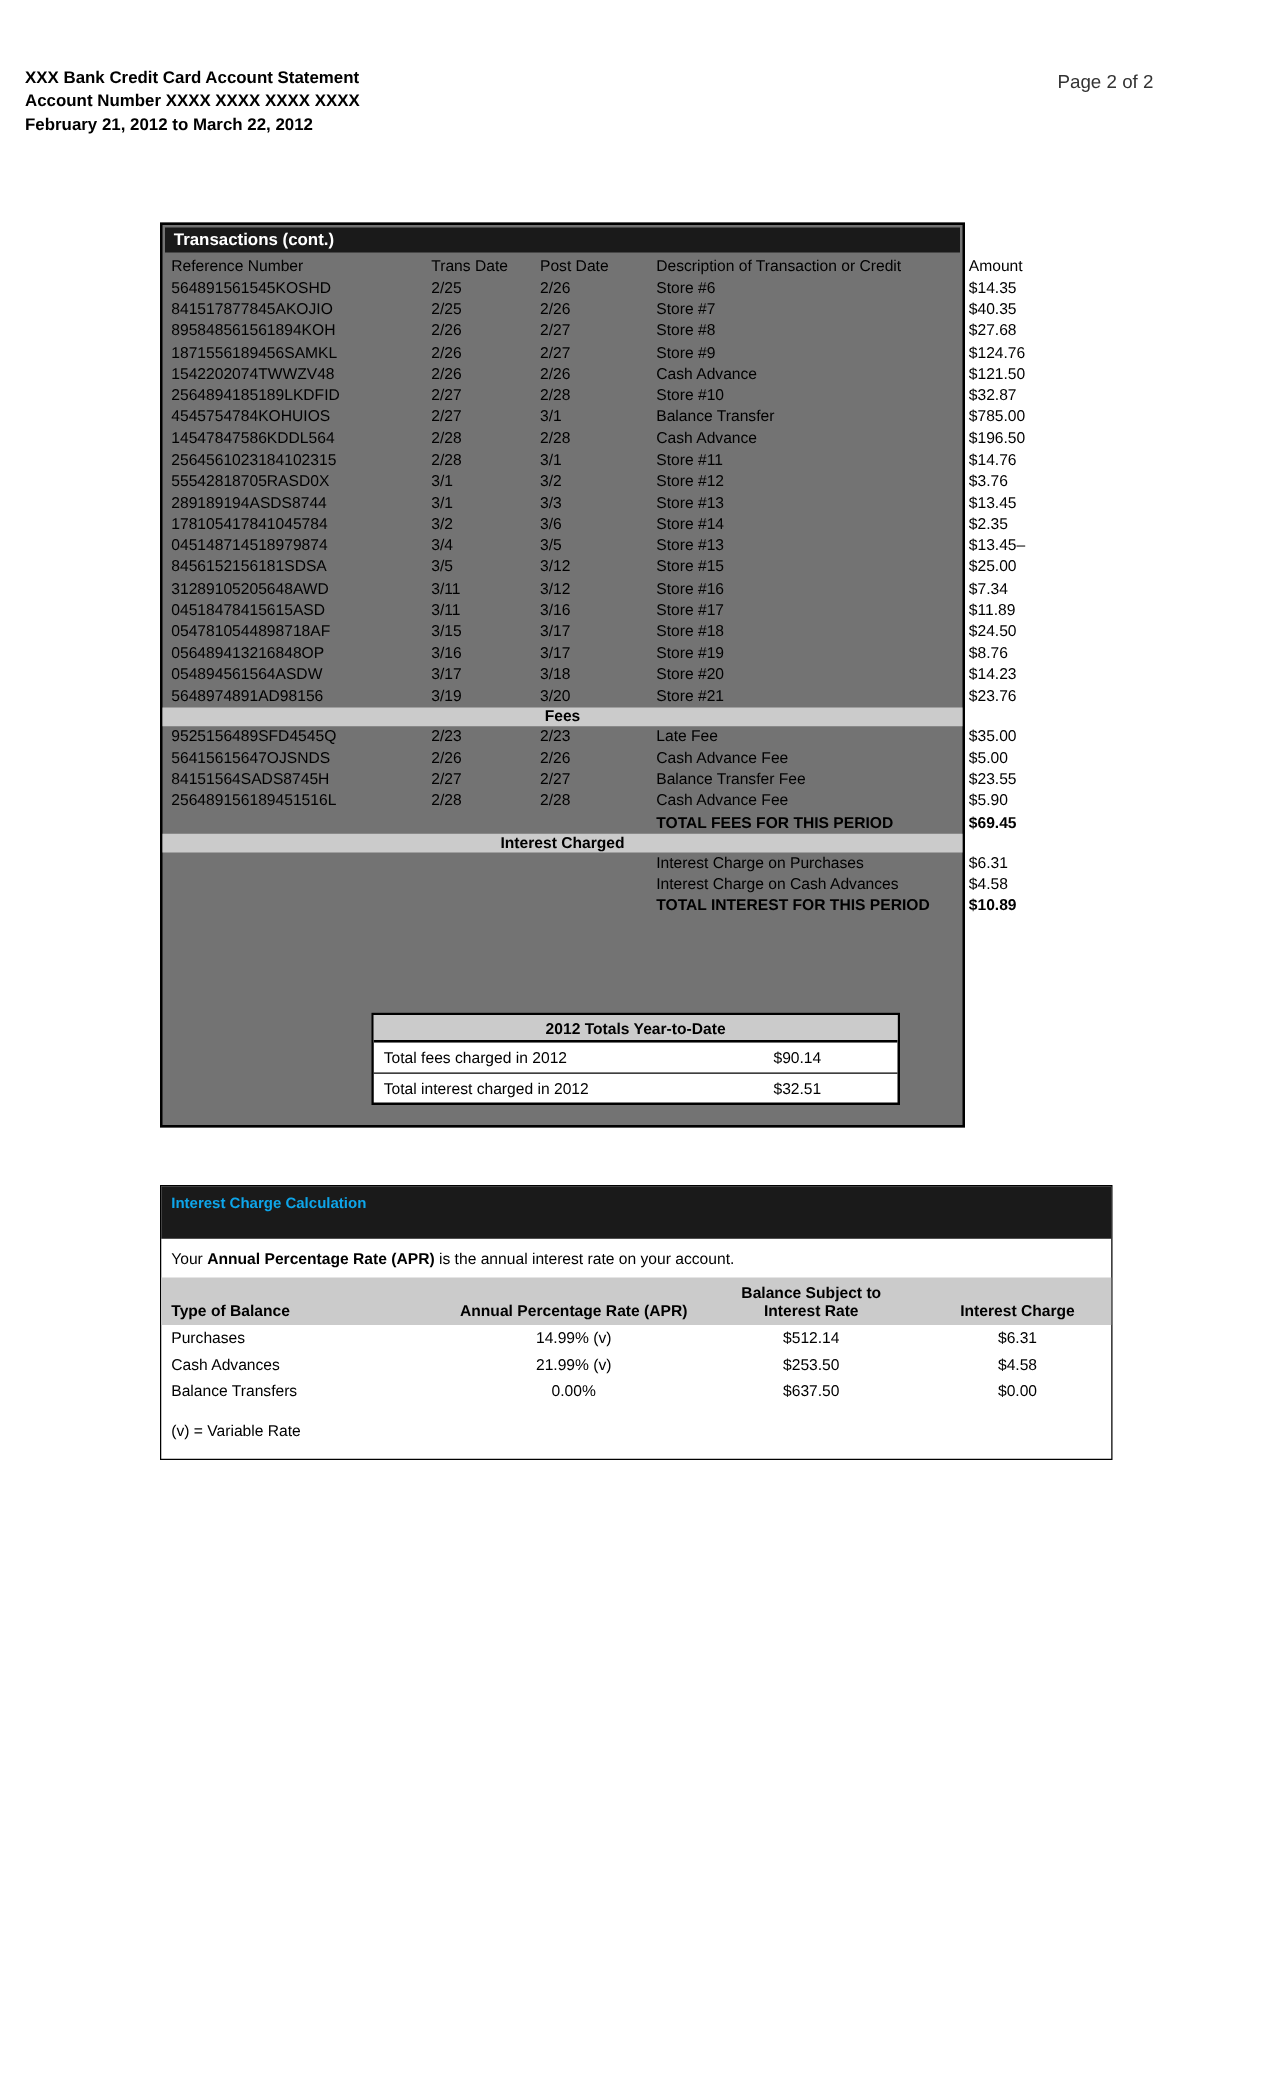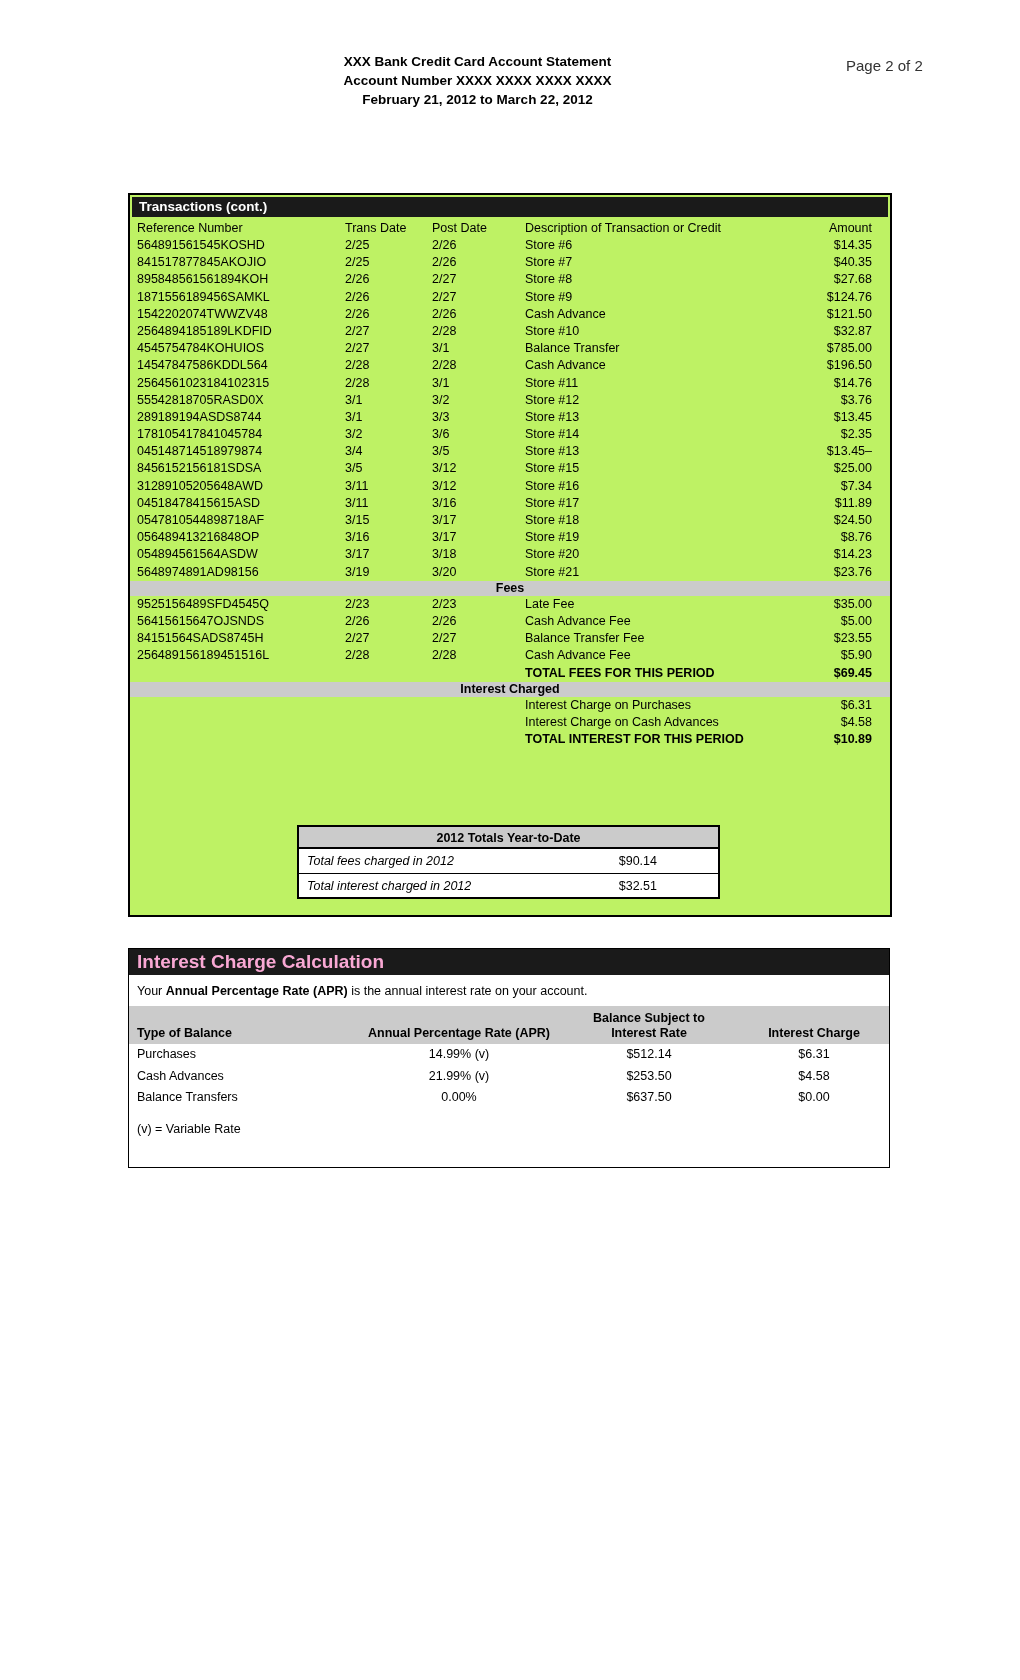--- a/index.html
+++ b/index.html
@@ -8,28 +8,28 @@
     --text_black:#000000;
     --page_bg:#ffffff;
   }
   *{margin:0;padding:0;box-sizing:border-box;}
   html,body{background:#ffffff;}
   body{
     width:1020px;height:1680px;position:relative;
     font-family:"Liberation Sans","DejaVu Sans",sans-serif;
     color:var(--text_black);font-size:12.5px;
   }
-  .doc-header{position:absolute;top:52px;left:0;width:955px;text-align:center;}
+  .doc-header{position:absolute;top:52px;left:0;width:955px;padding-left:20px;}
   .doc-header .hline{font-weight:bold;font-size:13.5px;line-height:19px;}
   .page-indicator{position:absolute;top:57px;left:846px;font-size:15px;color:#333;}
 
   
   .trans-box{
-    position:absolute;top:178px;left:128px;width:764px;height:724px;
-    border:2px solid #000;background:#bef264;margin-top:15px;
+    position:absolute;top:178px;left:128px;width:644px;height:724px;
+    border:2px solid #000;background:#737373;
   }
   .black-bar{
     background:var(--bar_black);color:#fff;font-weight:bold;
     font-size:13.5px;height:20px;line-height:20px;padding-left:7px;margin:2px;
   }
   .trow{
     display:grid;
     grid-template-columns:208px 87px 93px 250px 1fr;
     padding:0 18px 0 7px;
     height:17.2px;line-height:17.2px;
@@ -47,31 +47,31 @@
   .ytd-box{
     position:absolute;top:630px;left:167px;width:423px;
     border:2px solid #000;background:#fff;
   }
   .ytd-head{
     background:var(--band_gray);border-bottom:2px solid #000;
     height:22px;line-height:22px;text-align:center;font-weight:bold;
   }
   .ytd-row{display:flex;height:24px;line-height:24px;}
   .ytd-row + .ytd-row{border-top:1px solid #000;}
-  .ytd-label{padding-left:8px;font-style:italic;}
+  .ytd-label{padding-left:8px;}
   .ytd-amt{margin-left:auto;padding-right:61px;}
 
   
   .icc-box{
     position:absolute;top:948px;left:128px;width:762px;height:220px;
     border:1px solid #000;background:#fff;
   }
   .icc-bar{
-    background:var(--bar_black);color:#f9a8d4;font-weight:bold;
-    font-size:19px;height:26px;line-height:26px;padding-left:8px;
+    background:var(--bar_black);color:#0ea5e9;font-weight:bold;
+    font-size:12px;height:42px;line-height:26px;padding-left:8px;
   }
   .icc-intro{padding:9px 0 8px 8px;}
   .icc-grid{display:grid;grid-template-columns:230px 200px 180px 150px;}
   .icc-head{
     background:var(--band_gray);height:38px;
     align-items:end;padding-bottom:3px;font-weight:bold;
   }
   .icc-head>div,.icc-row>div{line-height:15px;}
   .icc-row{height:21.5px;align-items:center;}
   .i-c1{padding-left:8px;text-align:left;}

